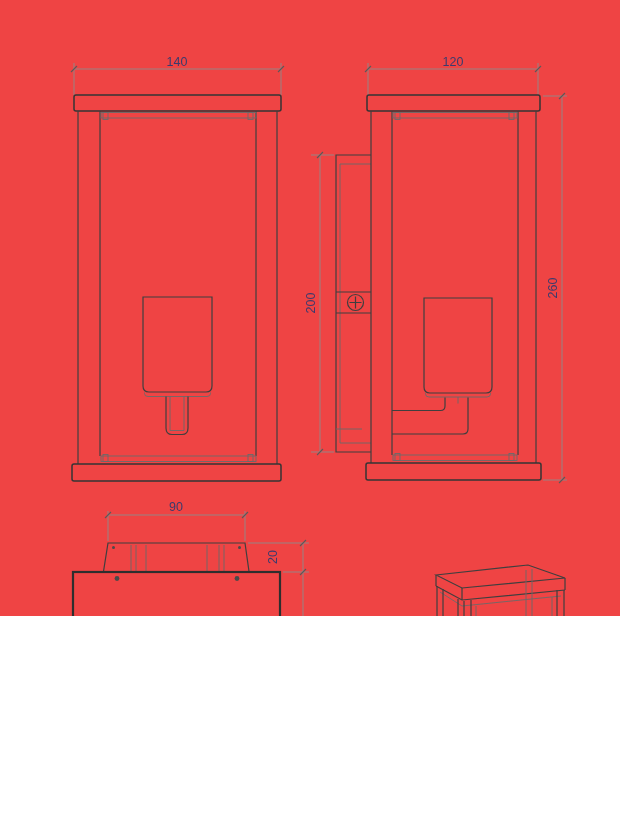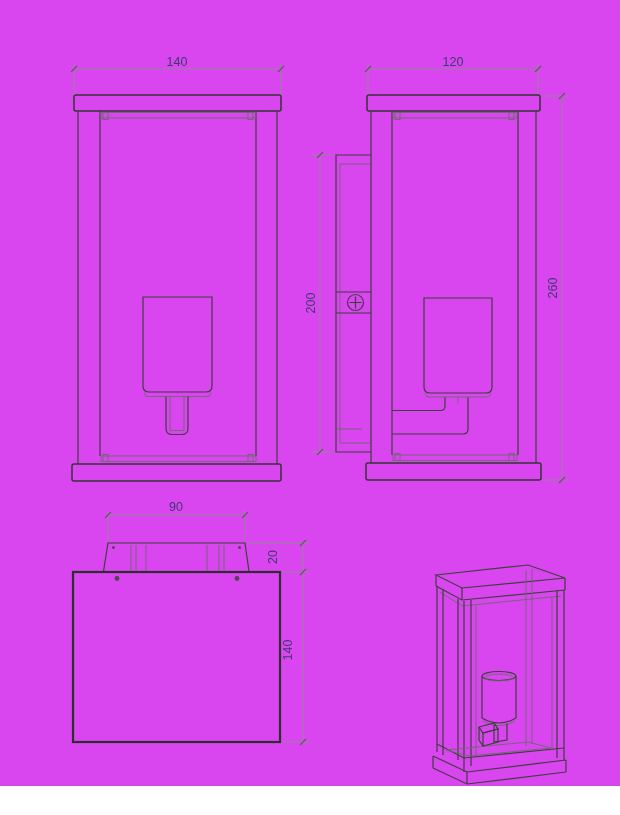--- a/index.html
+++ b/index.html
@@ -1,19 +1,19 @@
 <!DOCTYPE html>
 <html><head>
 <meta charset="utf-8">
 <style>
   html,body{margin:0;padding:0;background:#ffffff;}
   .canvas{
     position:relative;
-    width:620px;height:786px;
-    background:#d946ef;
+    width:620px;height:616px;
+    background:#ef4444;
     font-family:"Liberation Sans", sans-serif;
     overflow:hidden;
   }
   svg{display:block;}
   .obj   {stroke:#3f3f3f;stroke-width:1.2;fill:none;}
   .obj-hv{stroke:#353535;stroke-width:1.5;fill:none;}
   .obj-th{stroke:#2e2e2e;stroke-width:2.2;fill:none;}
   .obj-lt{stroke:#6a6a6a;stroke-width:0.9;fill:none;}
   .dim   {stroke:#8c8c8c;stroke-width:0.9;fill:none;}
   .tick  {stroke:#5a5a5a;stroke-width:1.1;fill:none;}

